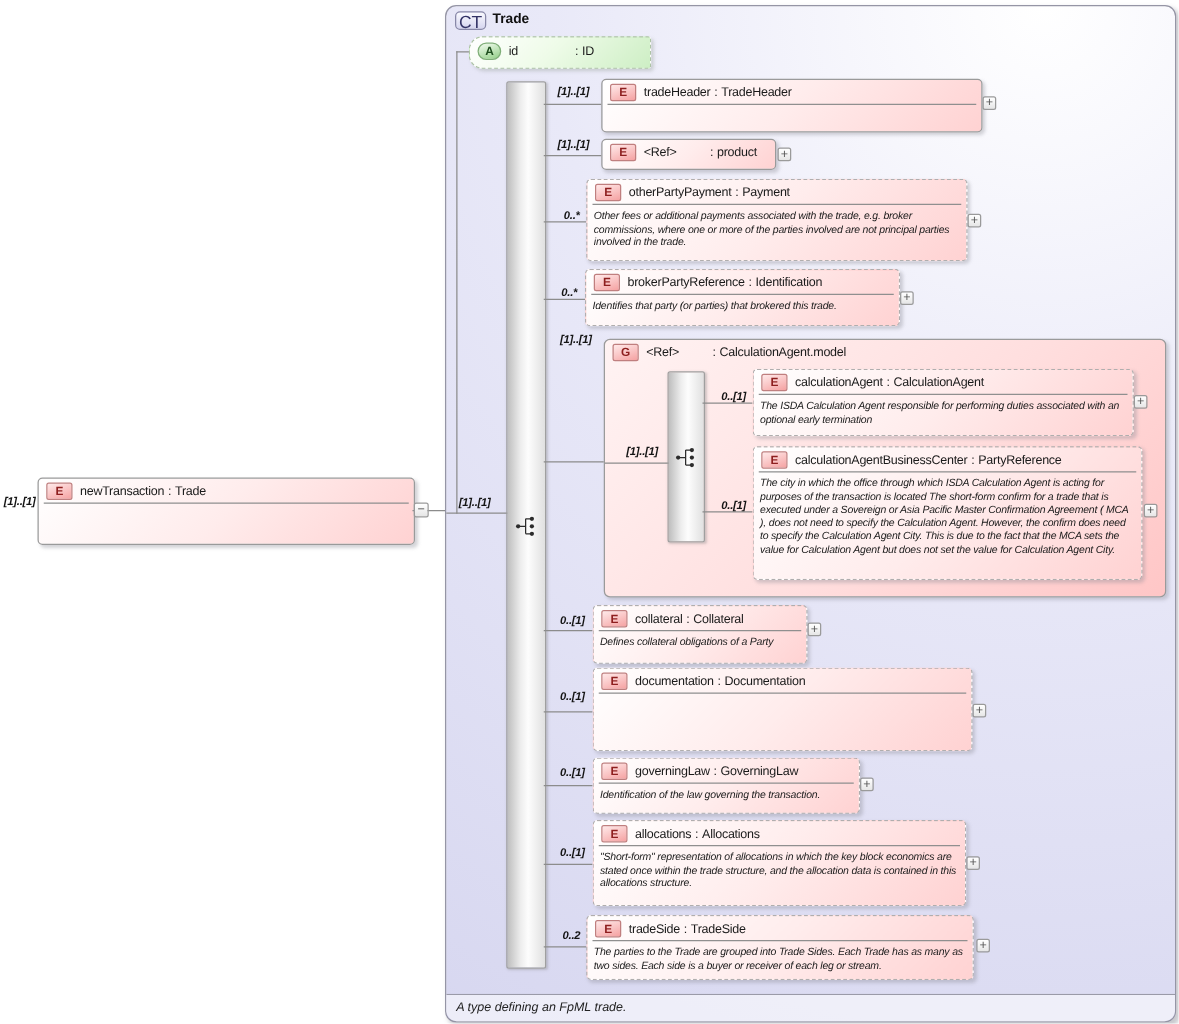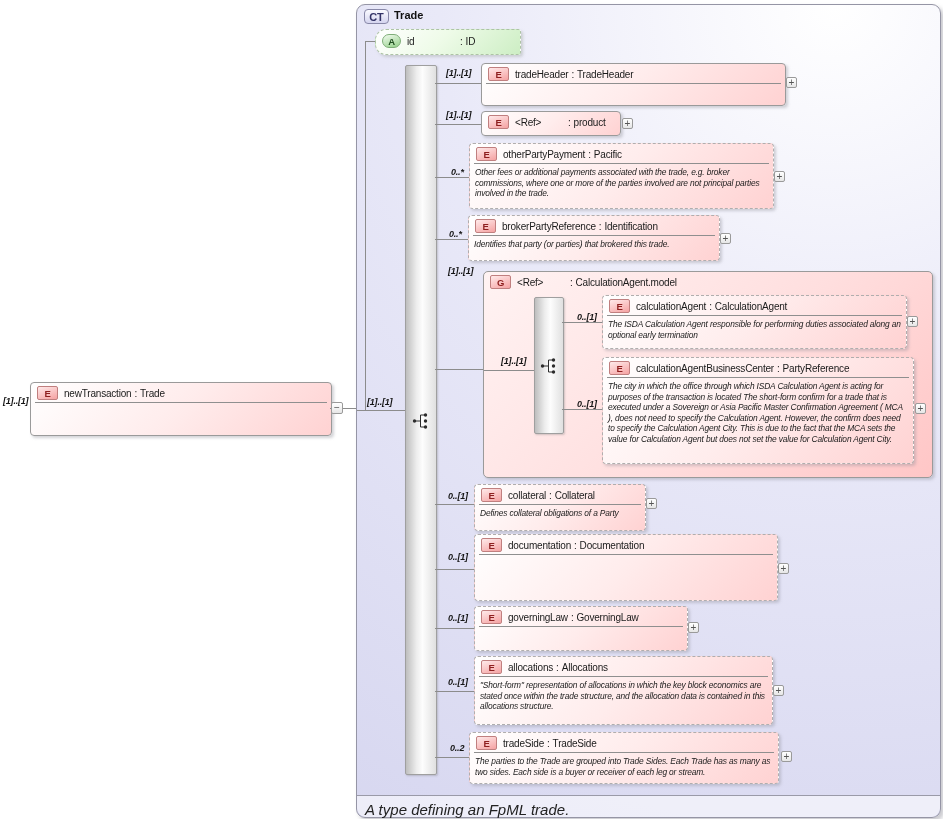--- a/index.html
+++ b/index.html
@@ -33,30 +33,30 @@
   .badge{flex:0 0 auto;width:21px;height:14px;margin-right:6px;display:flex;
          align-items:center;justify-content:center;font-size:9.5px;font-weight:bold;
          border-radius:2px;box-sizing:border-box;}
   .badge-e,.badge-g{border:1px solid #c07f7f;background:linear-gradient(160deg,#ffeaea,#f5a2a2);
          color:#8e1f1f;}
   .badge-a{border:1px solid #7fae78;background:linear-gradient(160deg,#f2fbef,#93cf88);
          color:#1e4d1e;border-radius:7px;width:19px;}
   .badge-ct{position:absolute;width:23px;height:13px;display:flex;align-items:center;
          justify-content:center;border:1px solid #8888a8;border-radius:4px;
          background:linear-gradient(#fafaff,#d5d5ef);color:#333366;
-         font-size:11px;font-weight:bold;}
+         font-size:14px;font-weight:normal;}
 
   
   .ctbox{position:absolute;border:1px solid #9595a5;border-radius:9px;
          background:radial-gradient(circle at 82% 0%,#ffffff 0%,#e9e9f8 42%,#d7d7f0 100%);
          box-shadow:3px 3px 4px rgba(100,100,115,0.35);}
   .ct-title{position:absolute;font-size:11px;font-weight:bold;color:#111;}
   .ct-footer{position:absolute;left:0;right:0;bottom:0;height:22px;box-sizing:border-box;
          border-top:1px solid #9a9aa8;background:rgba(255,255,255,0.55);
-         border-radius:0 0 9px 9px;font-size:15px;font-style:italic;color:#222;
+         border-radius:0 0 9px 9px;font-size:10px;font-style:italic;color:#222;
          padding:5px 0 0 8px;}
 
   
   .abox{position:absolute;border:1px dashed #adc3a5;border-radius:11px 3px 3px 11px;
         background:linear-gradient(135deg,#ffffff 0%,#eefbe8 45%,#cdeec4 100%);
         box-shadow:2px 2px 3px rgba(140,150,140,0.35);}
   .abox .title{padding:4px 6px 2px;}
 
   
   .gbox{position:absolute;border:1px solid #9a9a9a;border-radius:5px;
@@ -152,21 +152,21 @@
     </div>
     <div class="plus" style="left:265px;top:113px;">+</div>
 
     <div class="hline" style="left:78px;top:172px;width:34px;"></div>
     <div class="card" style="left:94px;top:162px;">0..*</div>
     <div class="ebox dashed" style="left:112px;top:138px;width:303px;height:64px;">
       <div class="title">
         <span class="badge badge-e">E</span>
         <span class="nm">otherPartyPayment</span>
         <span class="co">:</span>
-        <span class="ty">Pacific</span>
+        <span class="ty">Payment</span>
       </div>
       <div class="sep"></div>
       <div class="annot">Other fees or additional payments associated with the trade, e.g. broker commissions, where one or more of the parties involved are not principal parties involved in the trade.</div>
     </div>
     <div class="plus" style="left:417px;top:166px;">+</div>
 
     <div class="hline" style="left:78px;top:234px;width:33px;"></div>
     <div class="card" style="left:92px;top:224px;">0..*</div>
     <div class="ebox dashed" style="left:111px;top:210px;width:250px;height:44px;">
       <div class="title">
@@ -207,21 +207,21 @@
       <div class="hline" style="left:78px;top:50px;width:40px;"></div>
       <div class="card" style="left:93px;top:40px;">0..[1]</div>
       <div class="ebox dashed" style="left:118px;top:23px;width:303px;height:52px;">
         <div class="title">
           <span class="badge badge-e">E</span>
           <span class="nm">calculationAgent</span>
           <span class="co">:</span>
           <span class="ty">CalculationAgent</span>
         </div>
         <div class="sep"></div>
-        <div class="annot">The ISDA Calculation Agent responsible for performing duties associated along an optional early termination</div>
+        <div class="annot">The ISDA Calculation Agent responsible for performing duties associated with an optional early termination</div>
       </div>
       <div class="plus" style="left:423px;top:44px;">+</div>
 
       <div class="hline" style="left:78px;top:137px;width:40px;"></div>
       <div class="card" style="left:93px;top:127px;">0..[1]</div>
       <div class="ebox dashed" style="left:118px;top:85px;width:310px;height:105px;">
         <div class="title">
           <span class="badge badge-e">E</span>
           <span class="nm">calculationAgentBusinessCenter</span>
           <span class="co">:</span>
@@ -263,20 +263,21 @@
     <div class="hline" style="left:78px;top:623px;width:39px;"></div>
     <div class="card" style="left:91px;top:608px;">0..[1]</div>
     <div class="ebox dashed" style="left:117px;top:601px;width:212px;height:43px;">
       <div class="title">
         <span class="badge badge-e">E</span>
         <span class="nm">governingLaw</span>
         <span class="co">:</span>
         <span class="ty">GoverningLaw</span>
       </div>
       <div class="sep"></div>
+      <div class="annot nowrap">Identification of the law governing the transaction.</div>
     </div>
     <div class="plus" style="left:331px;top:617px;">+</div>
 
     <div class="hline" style="left:78px;top:686px;width:39px;"></div>
     <div class="card" style="left:91px;top:672px;">0..[1]</div>
     <div class="ebox dashed" style="left:117px;top:651px;width:297px;height:67px;">
       <div class="title">
         <span class="badge badge-e">E</span>
         <span class="nm">allocations</span>
         <span class="co">:</span>

